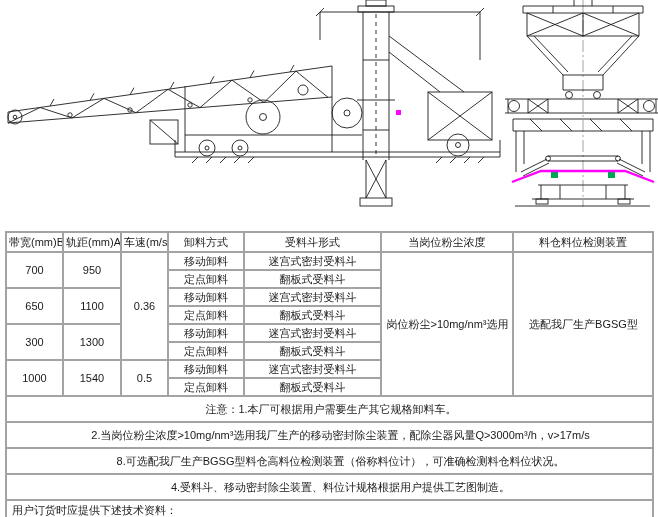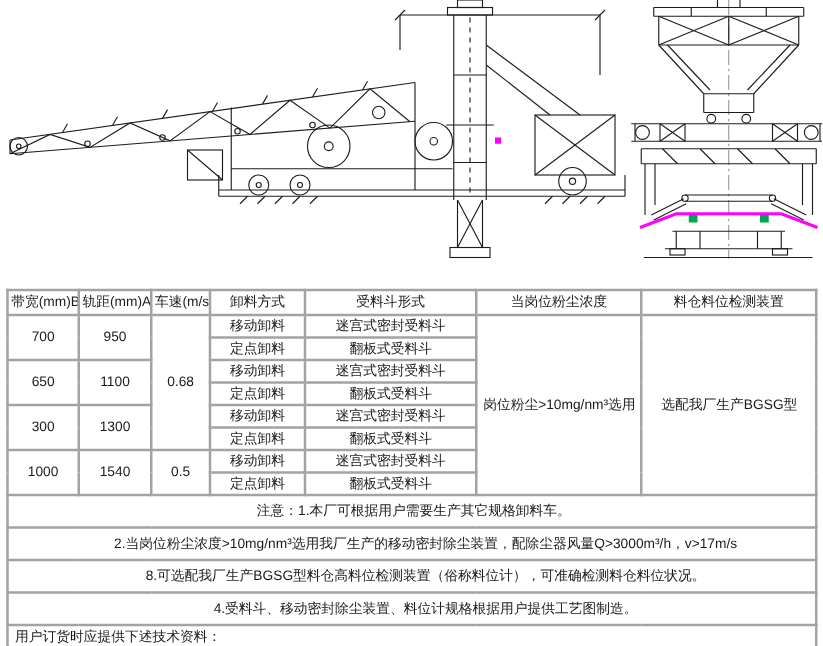--- a/index.html
+++ b/index.html
@@ -206,21 +206,21 @@
         <th>卸料方式</th>
         <th>受料斗形式</th>
         <th>当岗位粉尘浓度</th>
         <th>料仓料位检测装置</th>
       </tr>
     </thead>
     <tbody>
       <tr class="data">
         <td rowspan="2">700</td>
         <td rowspan="2">950</td>
-        <td rowspan="6">0.68</td>
+        <td rowspan="6">0.36</td>
         <td>移动卸料</td>
         <td>迷宫式密封受料斗</td>
         <td rowspan="8" class="left-align">岗位粉尘&gt;10mg/nm³选用</td>
         <td rowspan="8" class="left-align">选配我厂生产BGSG型</td>
       </tr>
       <tr class="data">
         <td>定点卸料</td>
         <td>翻板式受料斗</td>
       </tr>
       <tr class="data">

